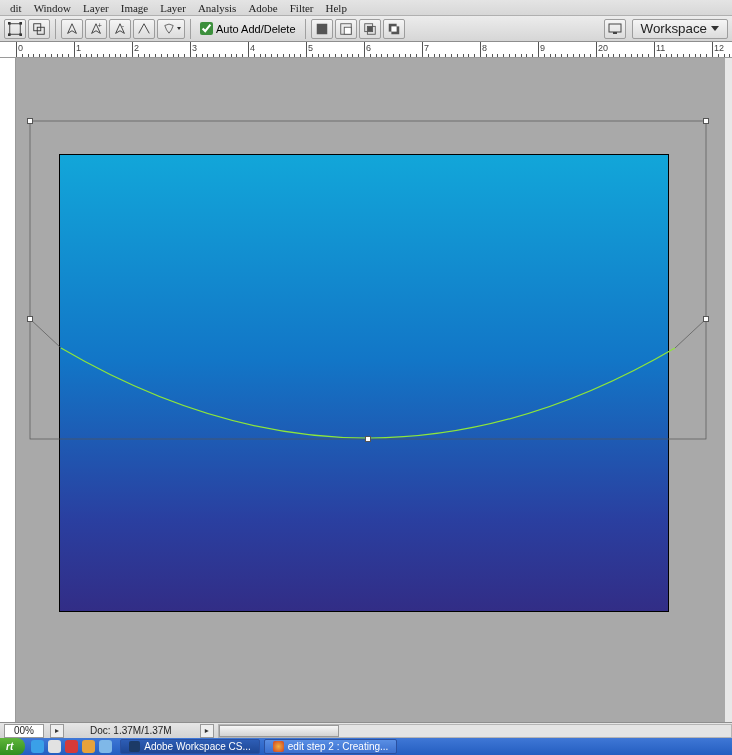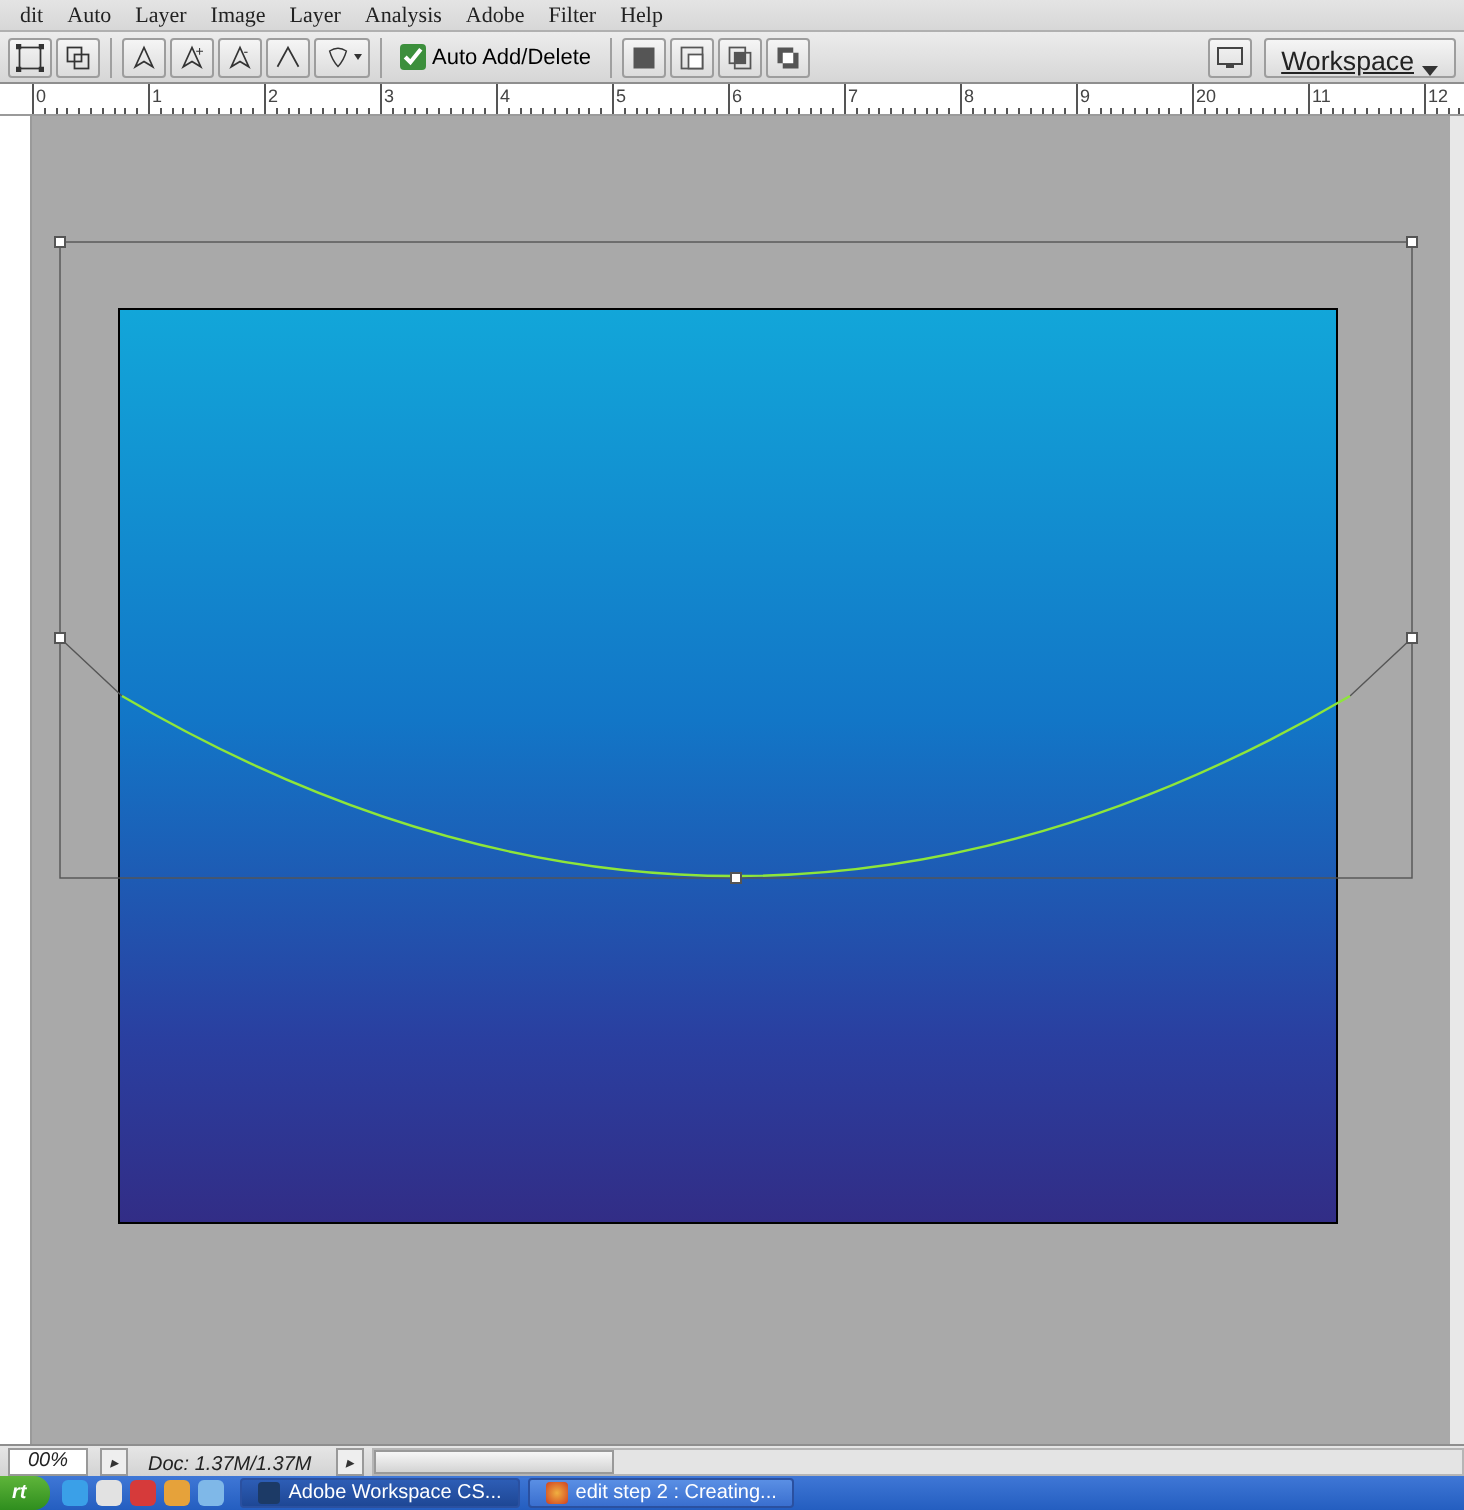--- a/index.html
+++ b/index.html
@@ -63,24 +63,23 @@
 }
 .chk input { accent-color: #3c8f3c; }
 .workspace-btn {
   margin-left: auto;
   height: 20px;
   padding: 0 8px;
   background: linear-gradient(#f5f5f5,#dcdcdc);
   border: 1px solid #9d9d9d;
   border-radius: 2px;
   display: flex;
-  align-items: flex-end;
+  align-items: center;
   gap: 4px;
   color: #222;
-  text-decoration: underline;
 }
 .iconbox {
   width: 22px;
   height: 20px;
   background: linear-gradient(#f5f5f5,#dcdcdc);
   border: 1px solid #9d9d9d;
   border-radius: 2px;
   margin-right:4px;
   display:flex;align-items:center;justify-content:center;
 }
@@ -147,35 +146,34 @@
   transform:translate(-3px,-3px);
 }
 
 .status-bar {
   position: absolute;
   left: 0; right: 0; bottom: 17px;
   height: 16px;
   background: linear-gradient(#e6e6e6,#d3d3d3);
   border-top: 1px solid #8e8e8e;
   display: flex;
-  align-items: flex-end;
+  align-items: center;
   font-size: 10px;
   color: #222;
-  font-style: italic;
 }
 .zoom-box {
   width: 40px;
   height: 14px;
   background:#fff;
   border:1px solid #999;
   margin: 0 4px;
   text-align:center;
   line-height:12px;
 }
-.doc-info { margin: 0 10px; }
+.doc-info { margin: 0 26px; }
 .mini-arrow { width:14px;height:14px;border:1px solid #999;background:#eee;display:flex;align-items:center;justify-content:center;margin-left:2px;}
 .h-scroll { flex:1; height:14px; background:#e4e4e4; border:1px solid #b5b5b5; margin-left:4px; position:relative;}
 .h-scroll .thumb{position:absolute;left:0;top:0;bottom:0;width:120px;background:linear-gradient(#f7f7f7,#d3d3d3);border:1px solid #999;}
 
 .taskbar {
   position: absolute;
   left: 0; right: 0; bottom: 0;
   height: 17px;
   background: linear-gradient(#3f77d6,#245ec0);
   display: flex;
@@ -209,21 +207,21 @@
 }
 .task-item.active{ background:linear-gradient(#2d5db5,#1e4795); }
 .task-icon{width:11px;height:11px;border-radius:2px;}
 .tri{width:0;height:0;border-left:4px solid transparent;border-right:4px solid transparent;border-top:5px solid #333;}
 </style>
 </head>
 <body>
 
 <div class="menu-bar">
   <span class="menu-item">dit</span>
-  <span class="menu-item">Auto</span>
+  <span class="menu-item">Window</span>
   <span class="menu-item">Layer</span>
   <span class="menu-item">Image</span>
   <span class="menu-item">Layer</span>
   <span class="menu-item">Analysis</span>
   <span class="menu-item">Adobe</span>
   <span class="menu-item">Filter</span>
   <span class="menu-item">Help</span>
 </div>
 
 <div class="options-bar">

